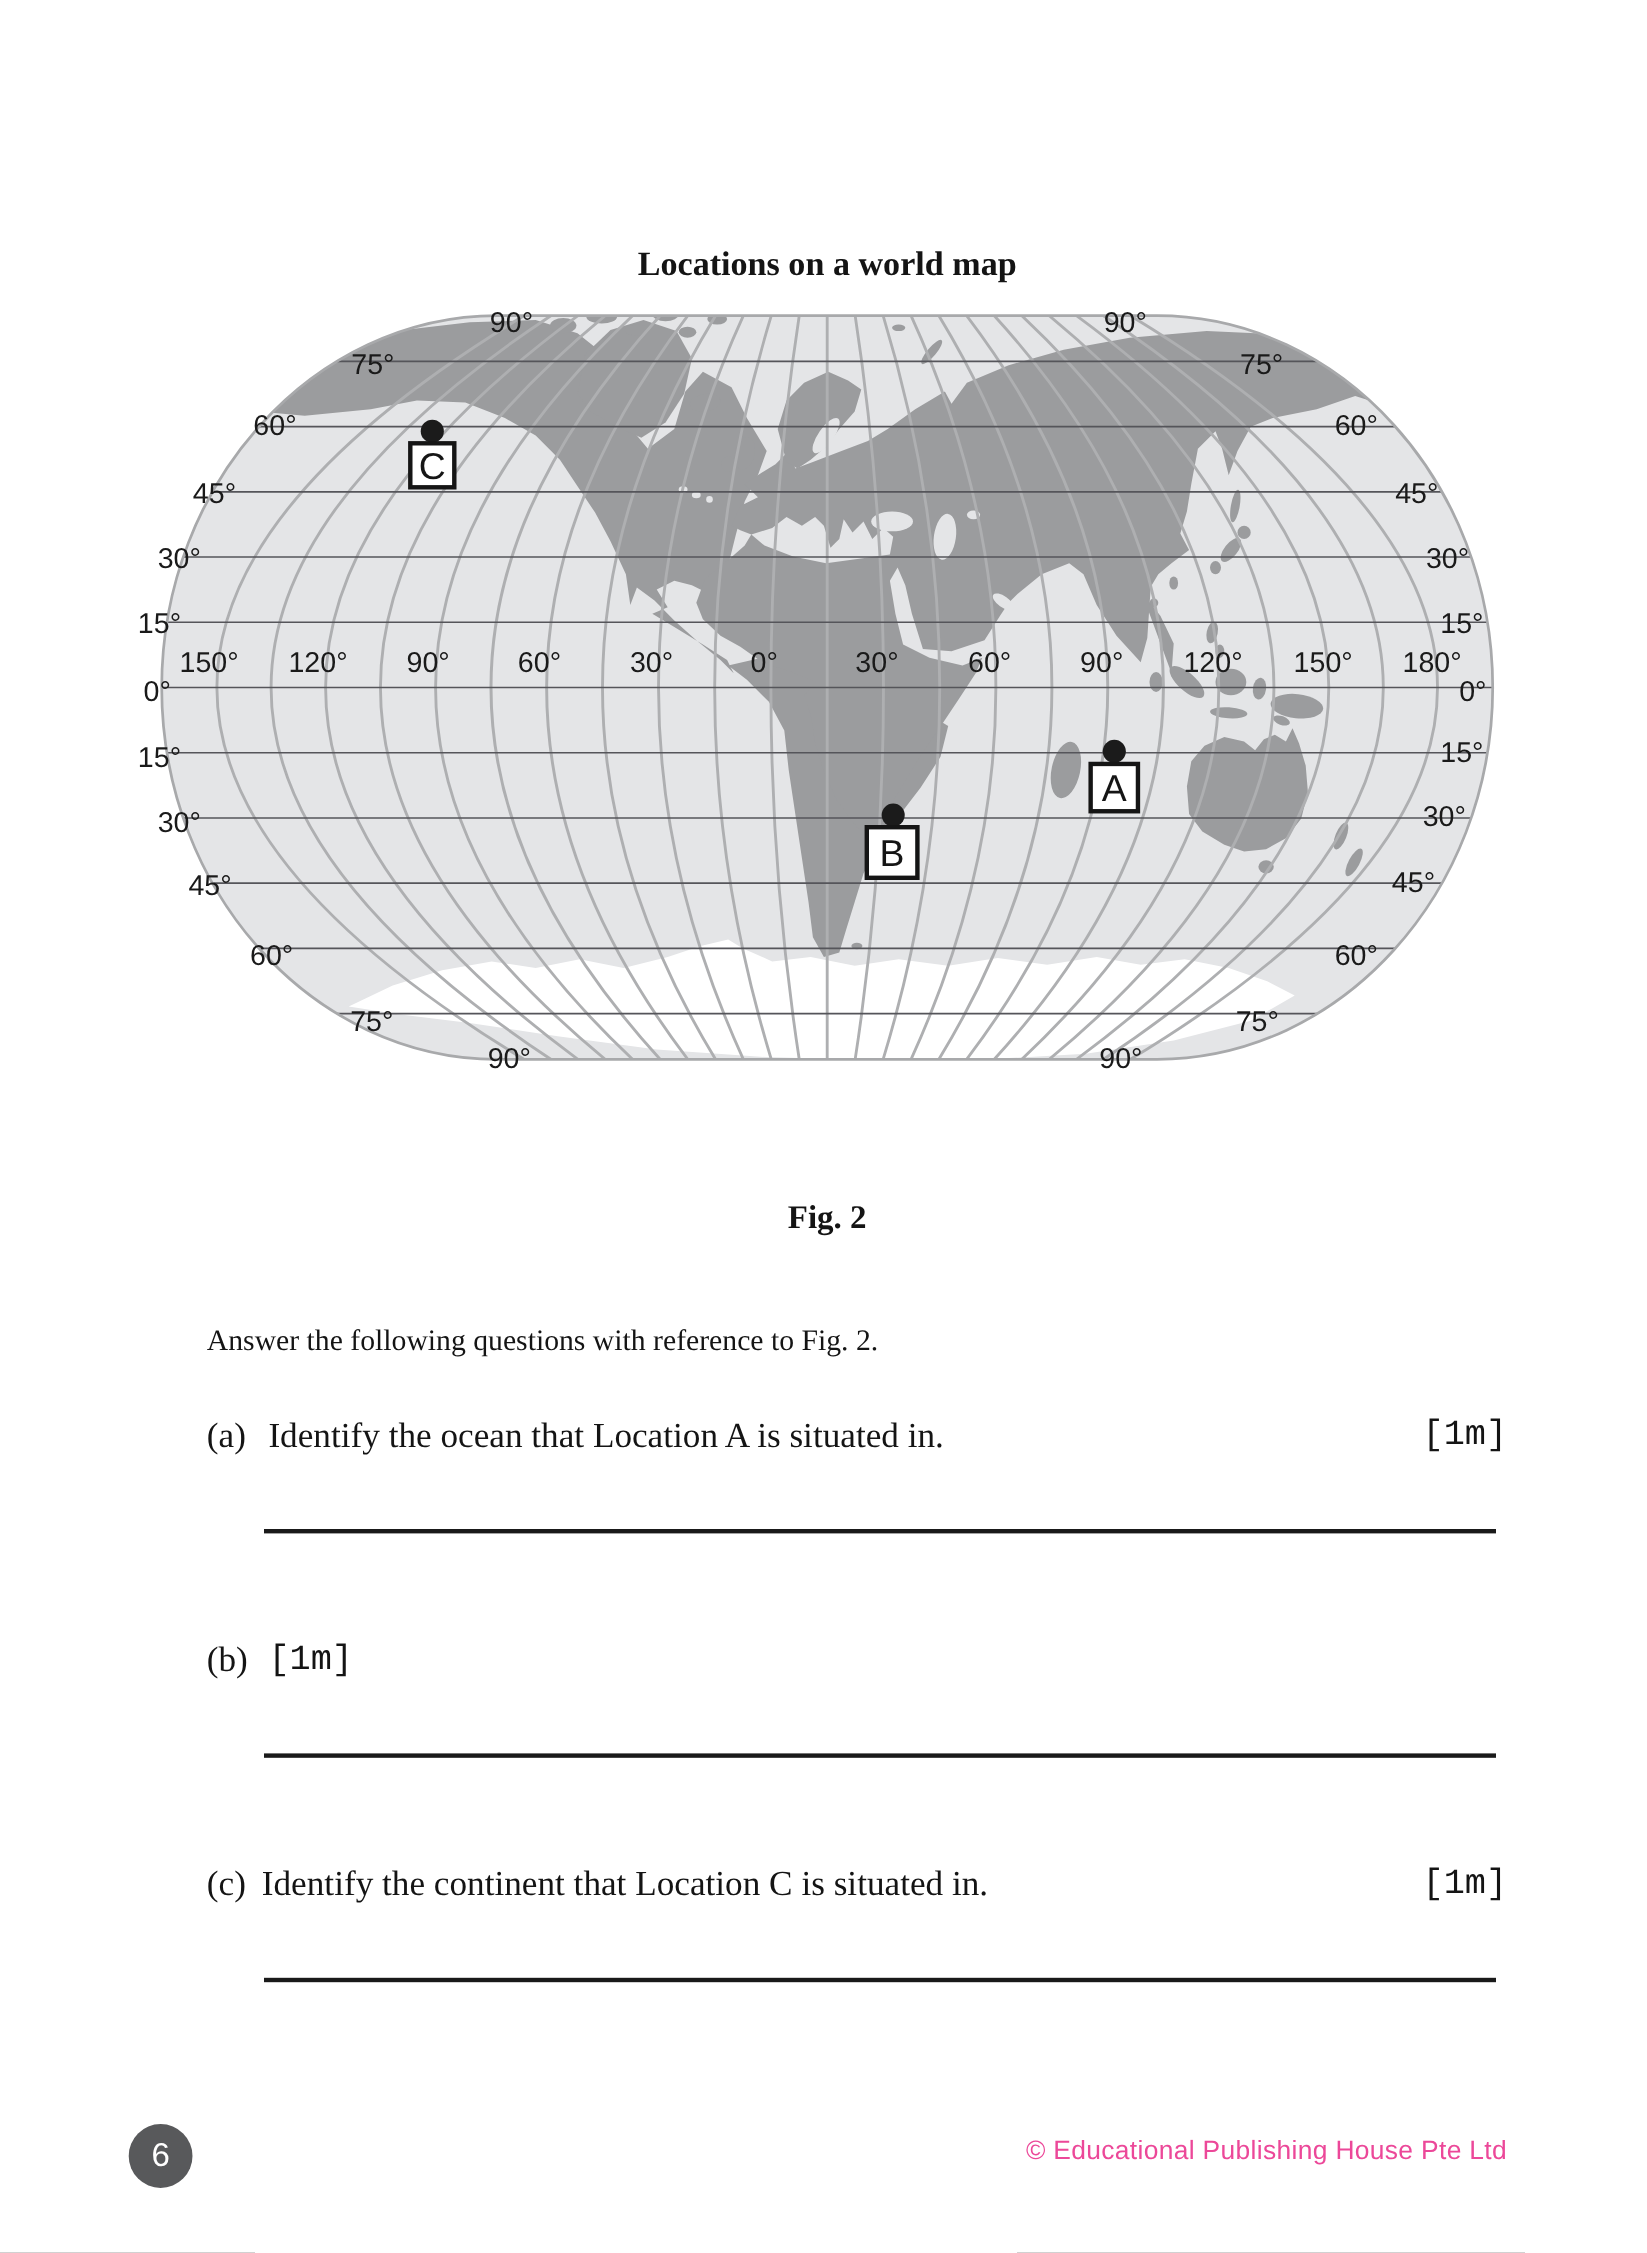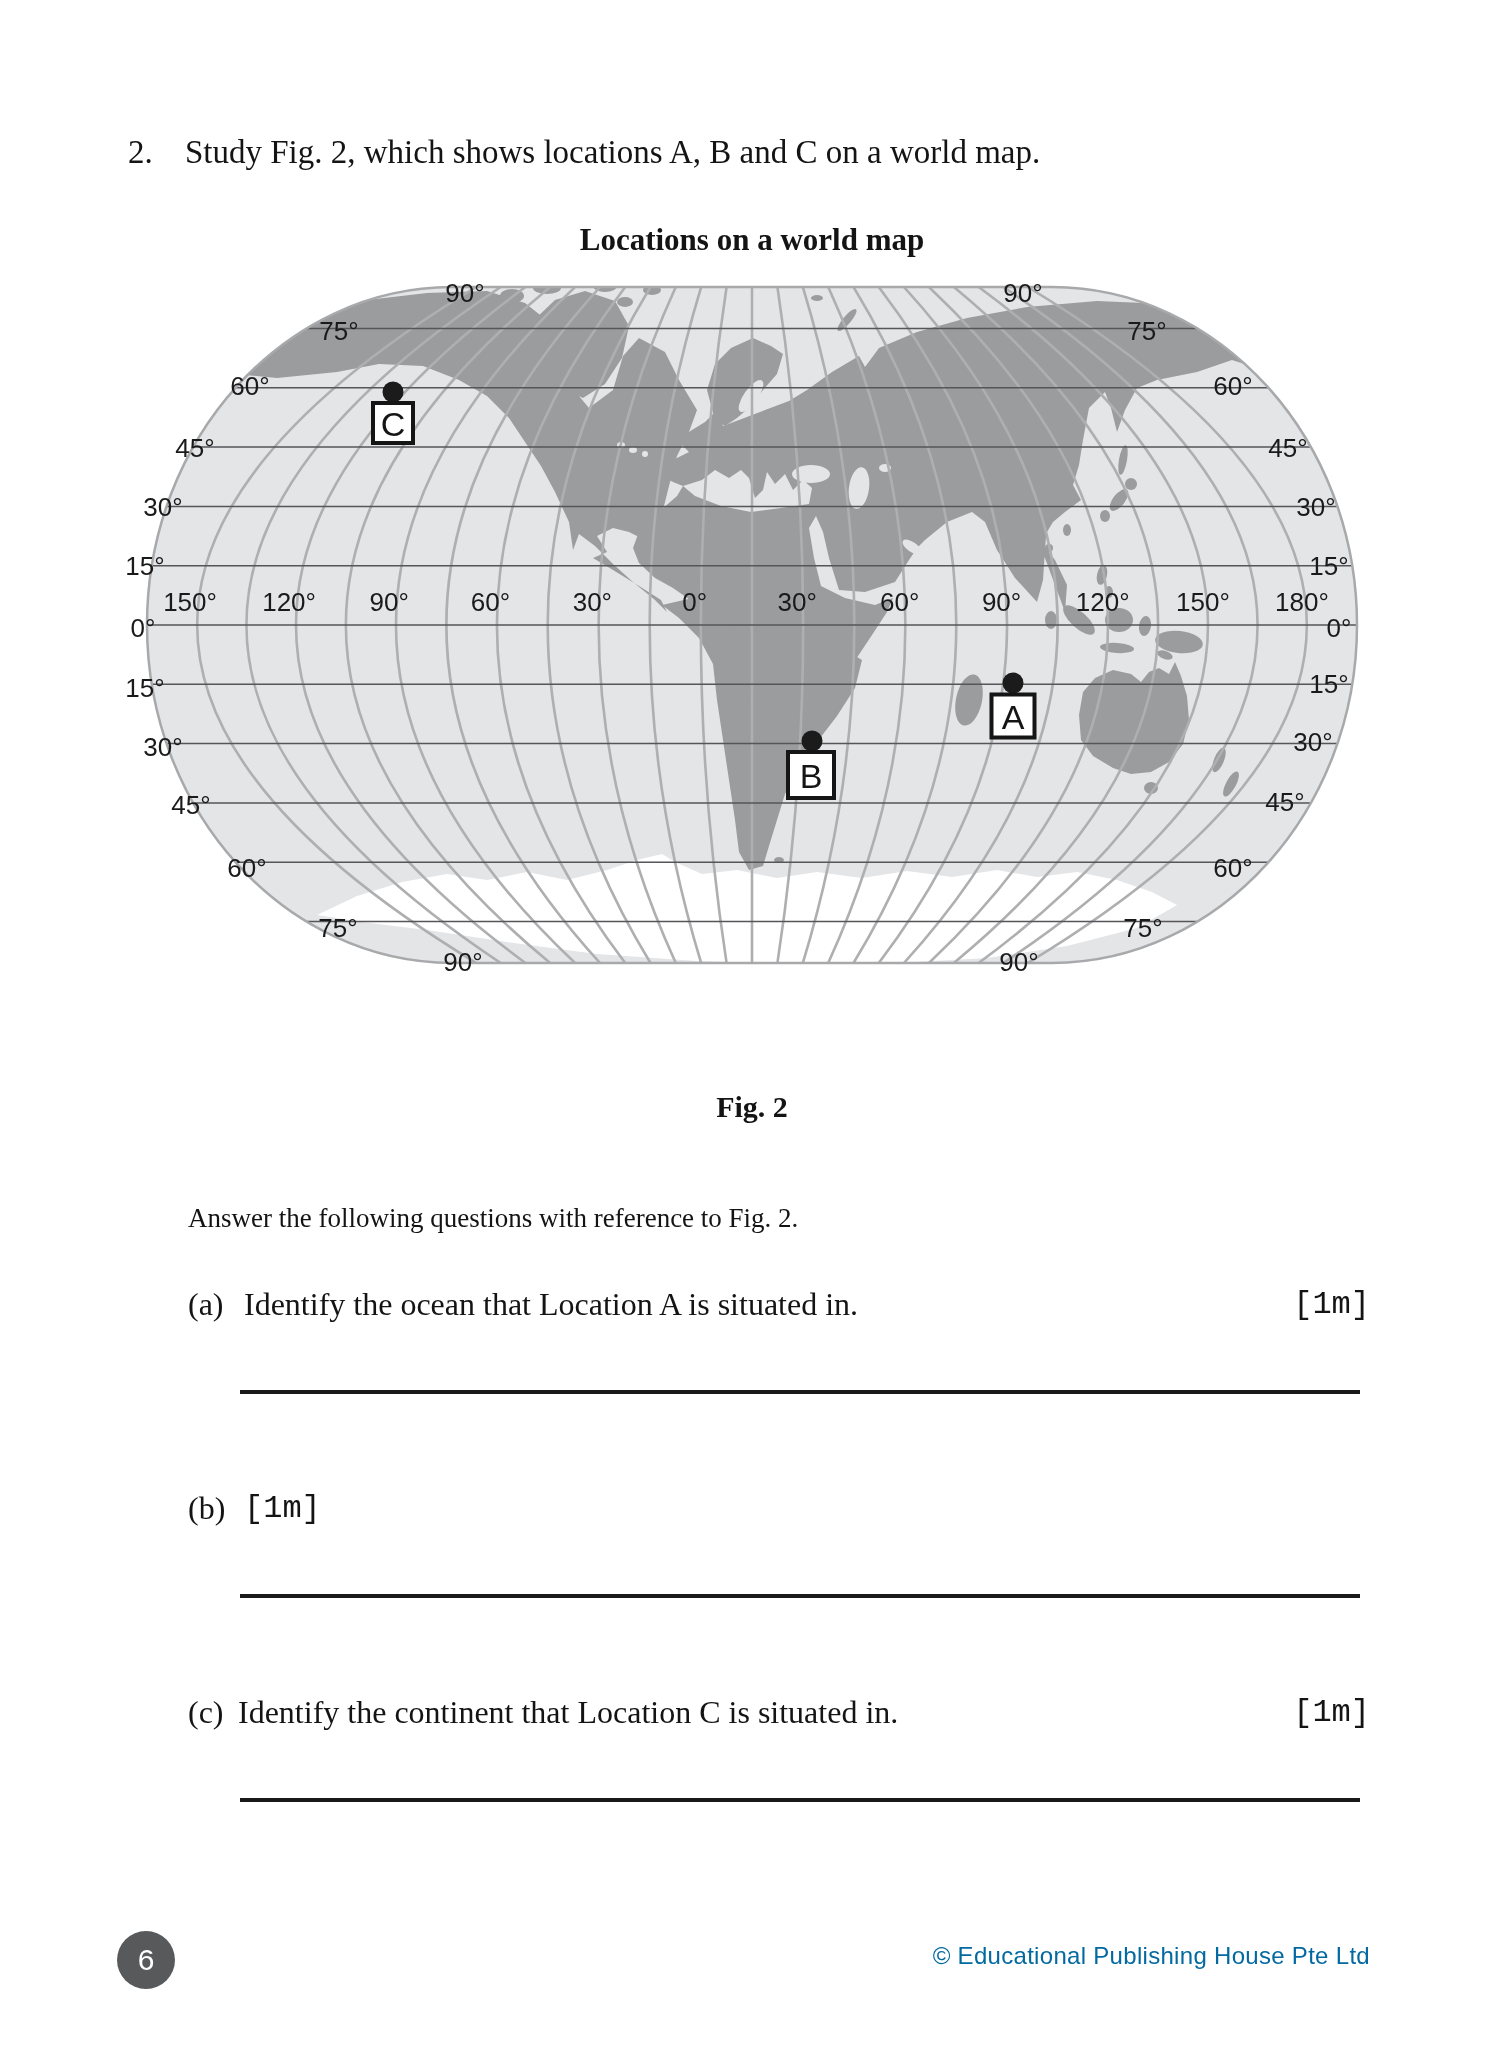--- a/index.html
+++ b/index.html
@@ -21,32 +21,29 @@
   .sub-q .q-text{flex:1 1 auto;}
   .sub-q .q-marks{flex:0 0 auto;font-family:Liberation Mono, monospace;}
   .answer-line{position:absolute;left:240px;width:1120px;height:4px;background:#1a1a1a;}
   .page-num-circle{
     position:absolute;left:117px;top:1931px;width:58px;height:58px;border-radius:50%;
     background:#58595b;color:#ffffff;font-family:"Liberation Sans", sans-serif;
     font-size:30px;line-height:58px;text-align:center;font-weight:400;
   }
   .copyright{
     position:absolute;right:127px;top:1942px;font-family:"Liberation Sans", sans-serif;
-    font-size:24px;color:#0369a1;letter-spacing:.3px;
+    font-size:24px;color:#ec4899;letter-spacing:.3px;
   }
   text{font-family:"Liberation Sans", sans-serif;}
 </style>
 </head>
 <body>
 
 <div class="page">
 
-  <div class="q2-row">
-    <span class="q-num">2.</span><span>Study Fig. 2, which shows locations A, B and C on a world map.</span>
-  </div>
 
   <div class="map-title">Locations on a world map</div>
 
   <svg id="map-svg" viewBox="0 0 1270 730">
     <defs>
       <clipPath id="mapClip">
         <path d="M30,365 C30,178 169,27 335,27 L935,27 C1101,27 1240,178 1240,365 C1240,552 1101,703 935,703 L335,703 C169,703 30,552 30,365 Z"></path>
       </clipPath>
     </defs>
 

